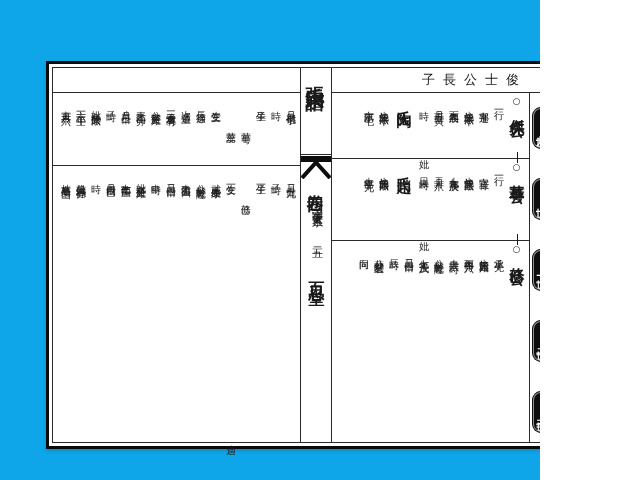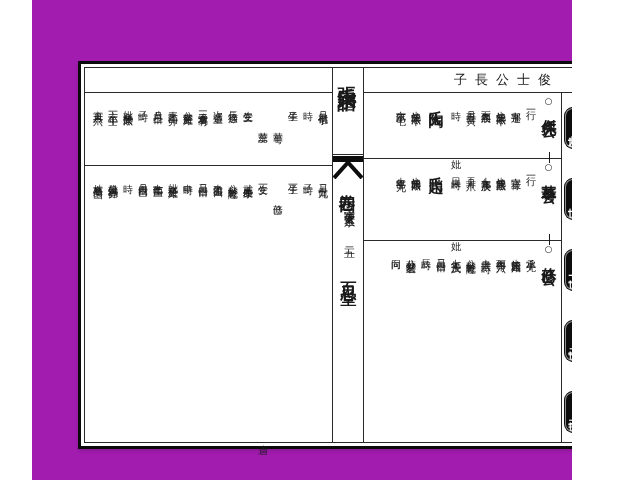--- a/index.html
+++ b/index.html
@@ -1,21 +1,20 @@
 <!DOCTYPE html>
 <html><head>
 <meta charset="utf-8">
 <style>
   html,body{margin:0;padding:0;}
   .stage{
     position:relative;width:540px;height:480px;overflow:hidden;
-    background:#a21caf;
+    background:#0ea5e9;
     font-family:"DejaVu Serif","Liberation Serif",serif;
     color:#1a1a1a;
-    margin-left:32px;
   }
   
   .frame-outer{
     position:absolute;left:46px;top:61px;width:543px;height:388px;
     box-sizing:border-box;border:3px solid #0b0b0b;background:#ffffff;
     box-shadow:0 2px 3px rgba(0,0,0,0.15);
   }
   .frame-inner{
     position:absolute;left:3px;top:3px;right:3px;bottom:3px;
     border:1px solid #2a2a2a;

